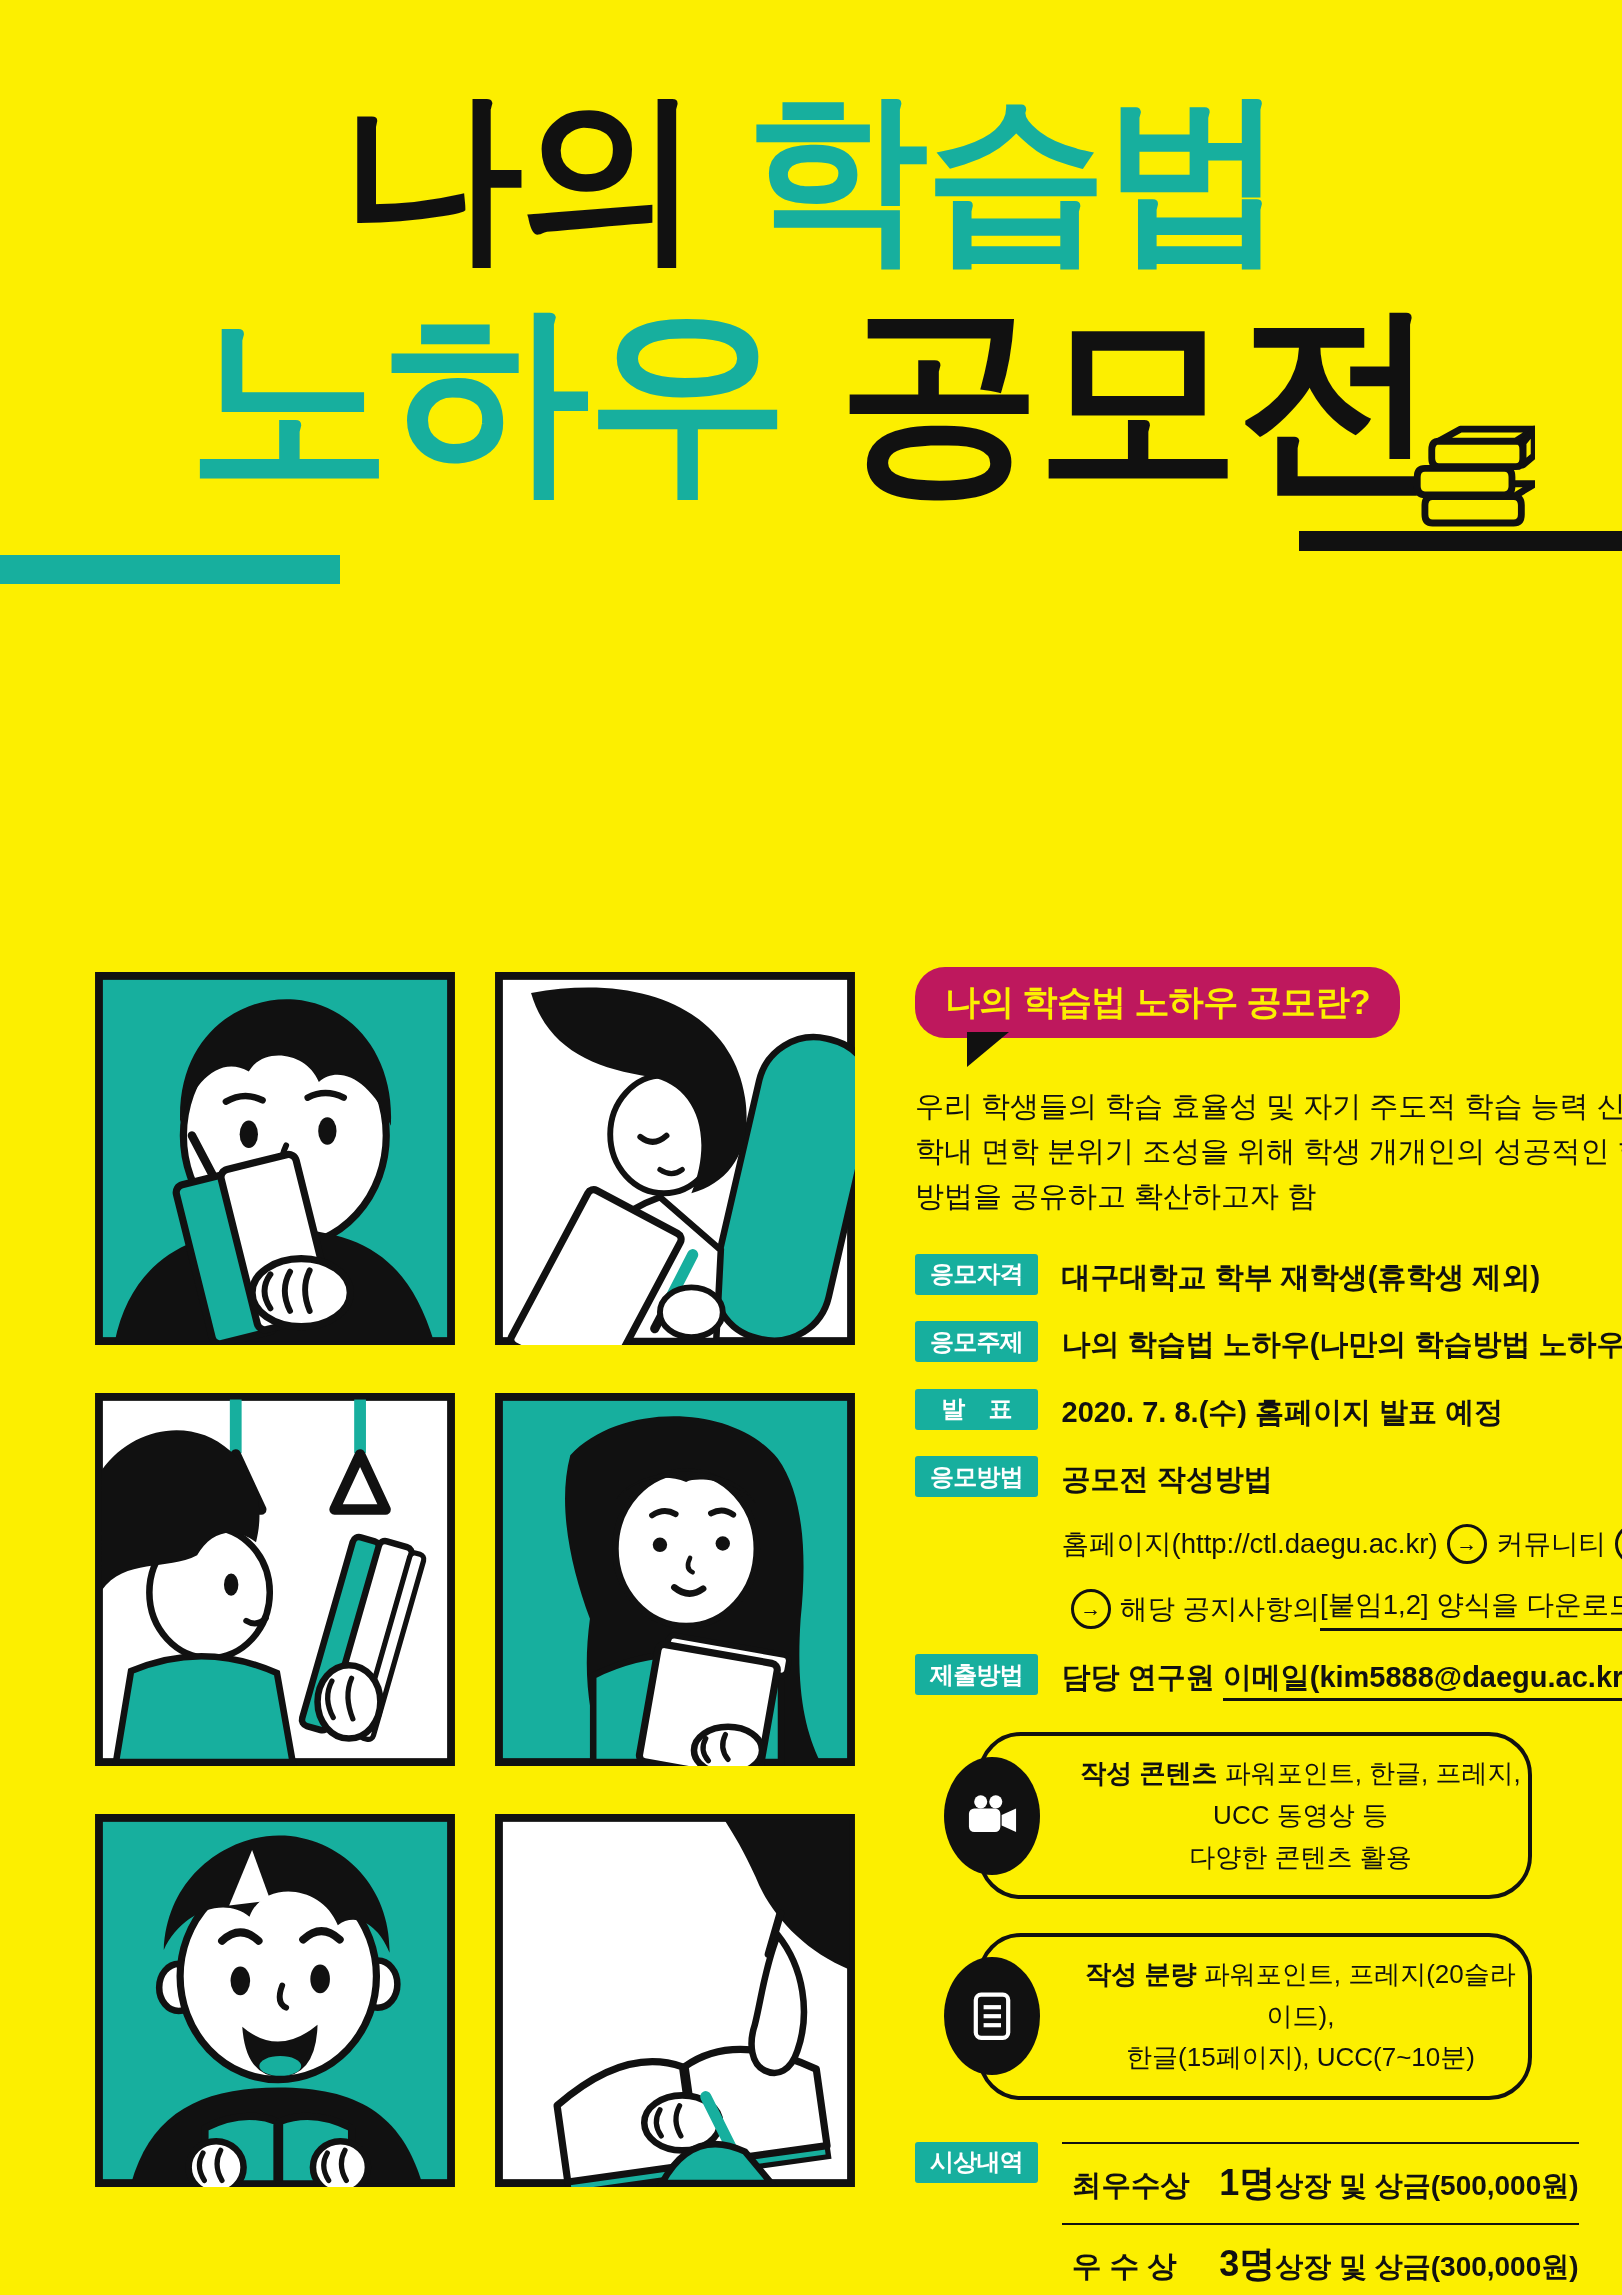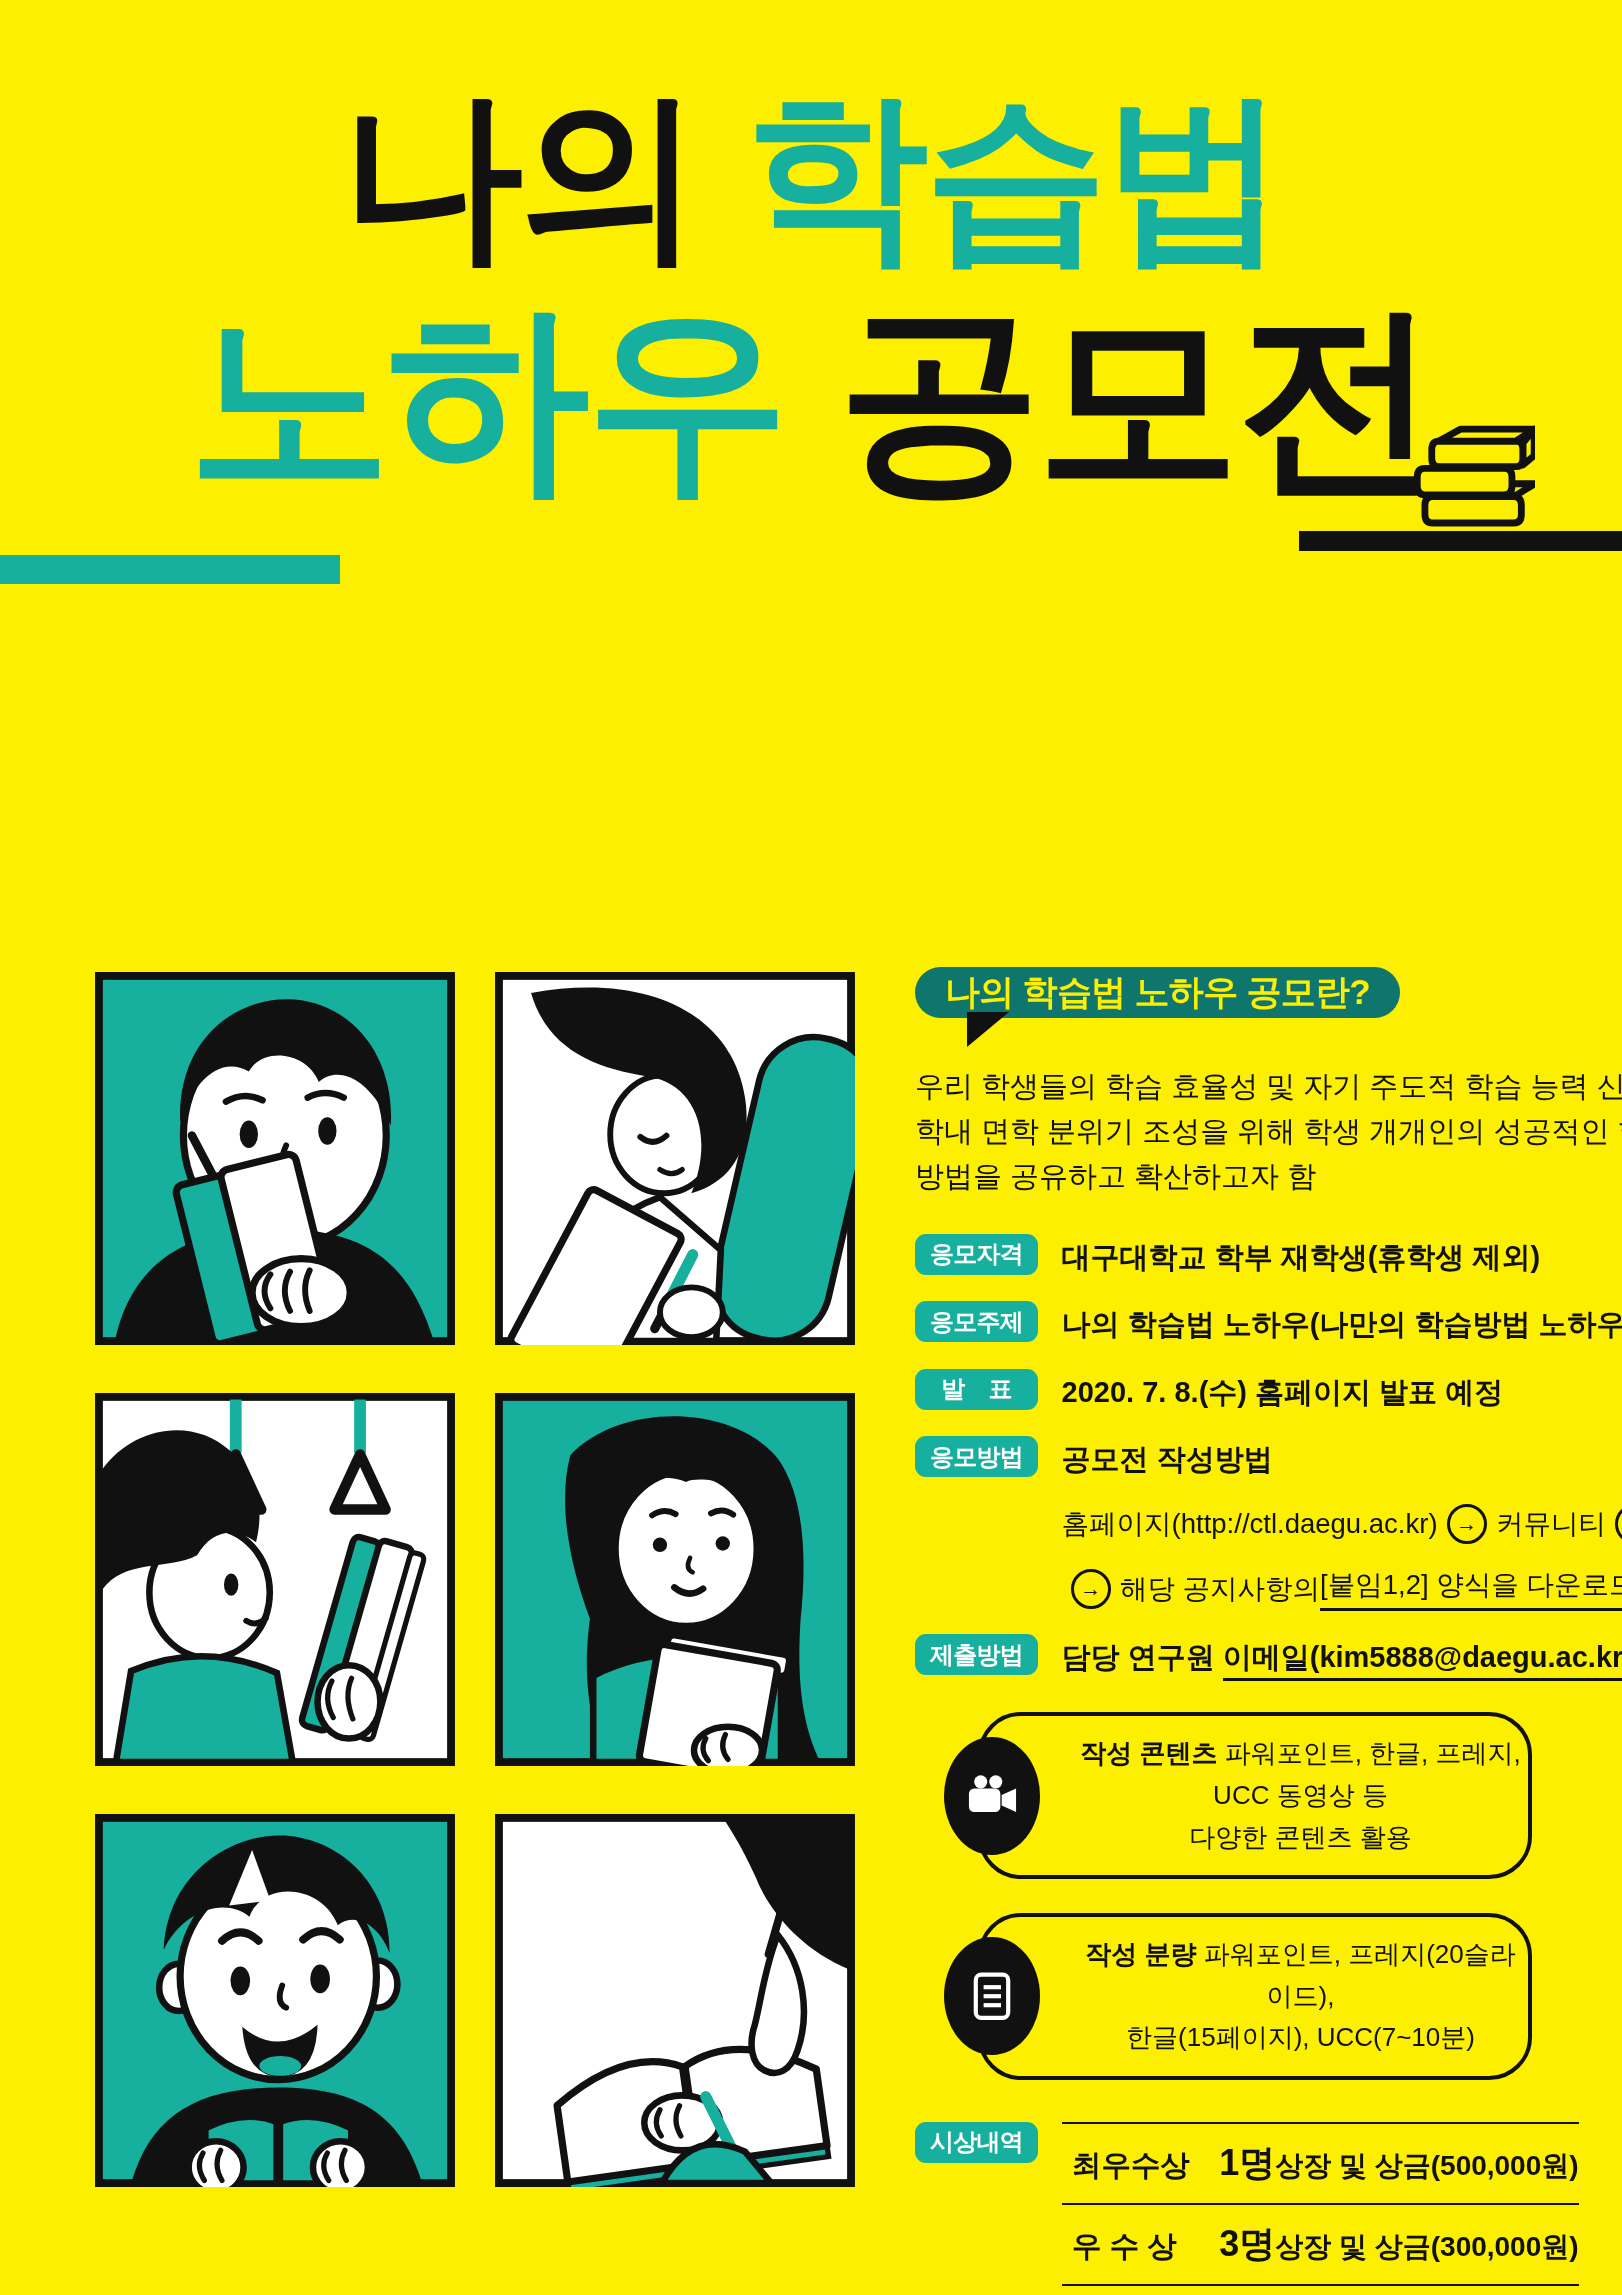--- a/index.html
+++ b/index.html
@@ -22,28 +22,28 @@
   .day-badge{display:inline-flex;width:58px;height:58px;border-radius:50%;background:#17AF9E;
              color:#FCEF00;font-size:30px;font-weight:800;align-items:center;justify-content:center;
              transform:translateY(-62px);margin-left:3.9px;}
   .date-tilde{font-size:103px;margin:0 19.6px;}
   
   .grid{position:absolute;left:95px;top:972px;display:grid;grid-template-columns:360px 360px;
         grid-auto-rows:373px;column-gap:40px;row-gap:48px;}
   .panel svg{display:block;width:360px;height:373px;}
   
   .right{position:absolute;left:915px;top:967px;width:661px;}
-  .speech{display:inline-block;background:#0f766e;color:#FCEF00;font-size:35px;font-weight:800;
-          padding:2px 30px;border-radius:30px;position:relative;letter-spacing:-0.7px;}
+  .speech{display:inline-block;background:#be185d;color:#FCEF00;font-size:35px;font-weight:800;
+          padding:12px 30px;border-radius:30px;position:relative;letter-spacing:-0.7px;}
   .speech:after{content:"";position:absolute;left:52px;bottom:-29px;width:0;height:0;
           border-top:35px solid #111;border-right:42px solid transparent;}
   .desc{margin-top:46px;font-size:29px;line-height:1.56;font-weight:500;white-space:nowrap;}
   .rows{margin-top:34px;}
   .row{display:flex;align-items:flex-start;margin-top:23.6px;}
-  .chip{flex:none;width:123px;height:41px;border-radius:11px;background:#17AF9E;color:#fff;
+  .chip{flex:none;width:123px;height:41px;border-radius:3px;background:#17AF9E;color:#fff;
         font-size:24px;font-weight:800;display:flex;align-items:center;justify-content:center;
         white-space:pre;letter-spacing:-0.7px;}
   .row-text{margin-left:23.6px;font-size:29px;font-weight:600;padding-top:3.9px;white-space:nowrap;}
   .bold{font-weight:800;}
   .row-col{margin-left:23.6px;}
   .row-col .row-text{margin-left:0;}
   .sub{font-size:27.5px;font-weight:500;margin-top:23.6px;white-space:nowrap;display:flex;align-items:center;}
   .circle-arrow{flex:none;display:inline-flex;width:34px;height:34px;border:3.9px solid #111;border-radius:50%;
         align-items:center;justify-content:center;font-size:21px;font-weight:900;margin:0 9.2px;background:transparent;}
   .u{border-bottom:3.3px solid #111;padding-bottom:4.6px;}

